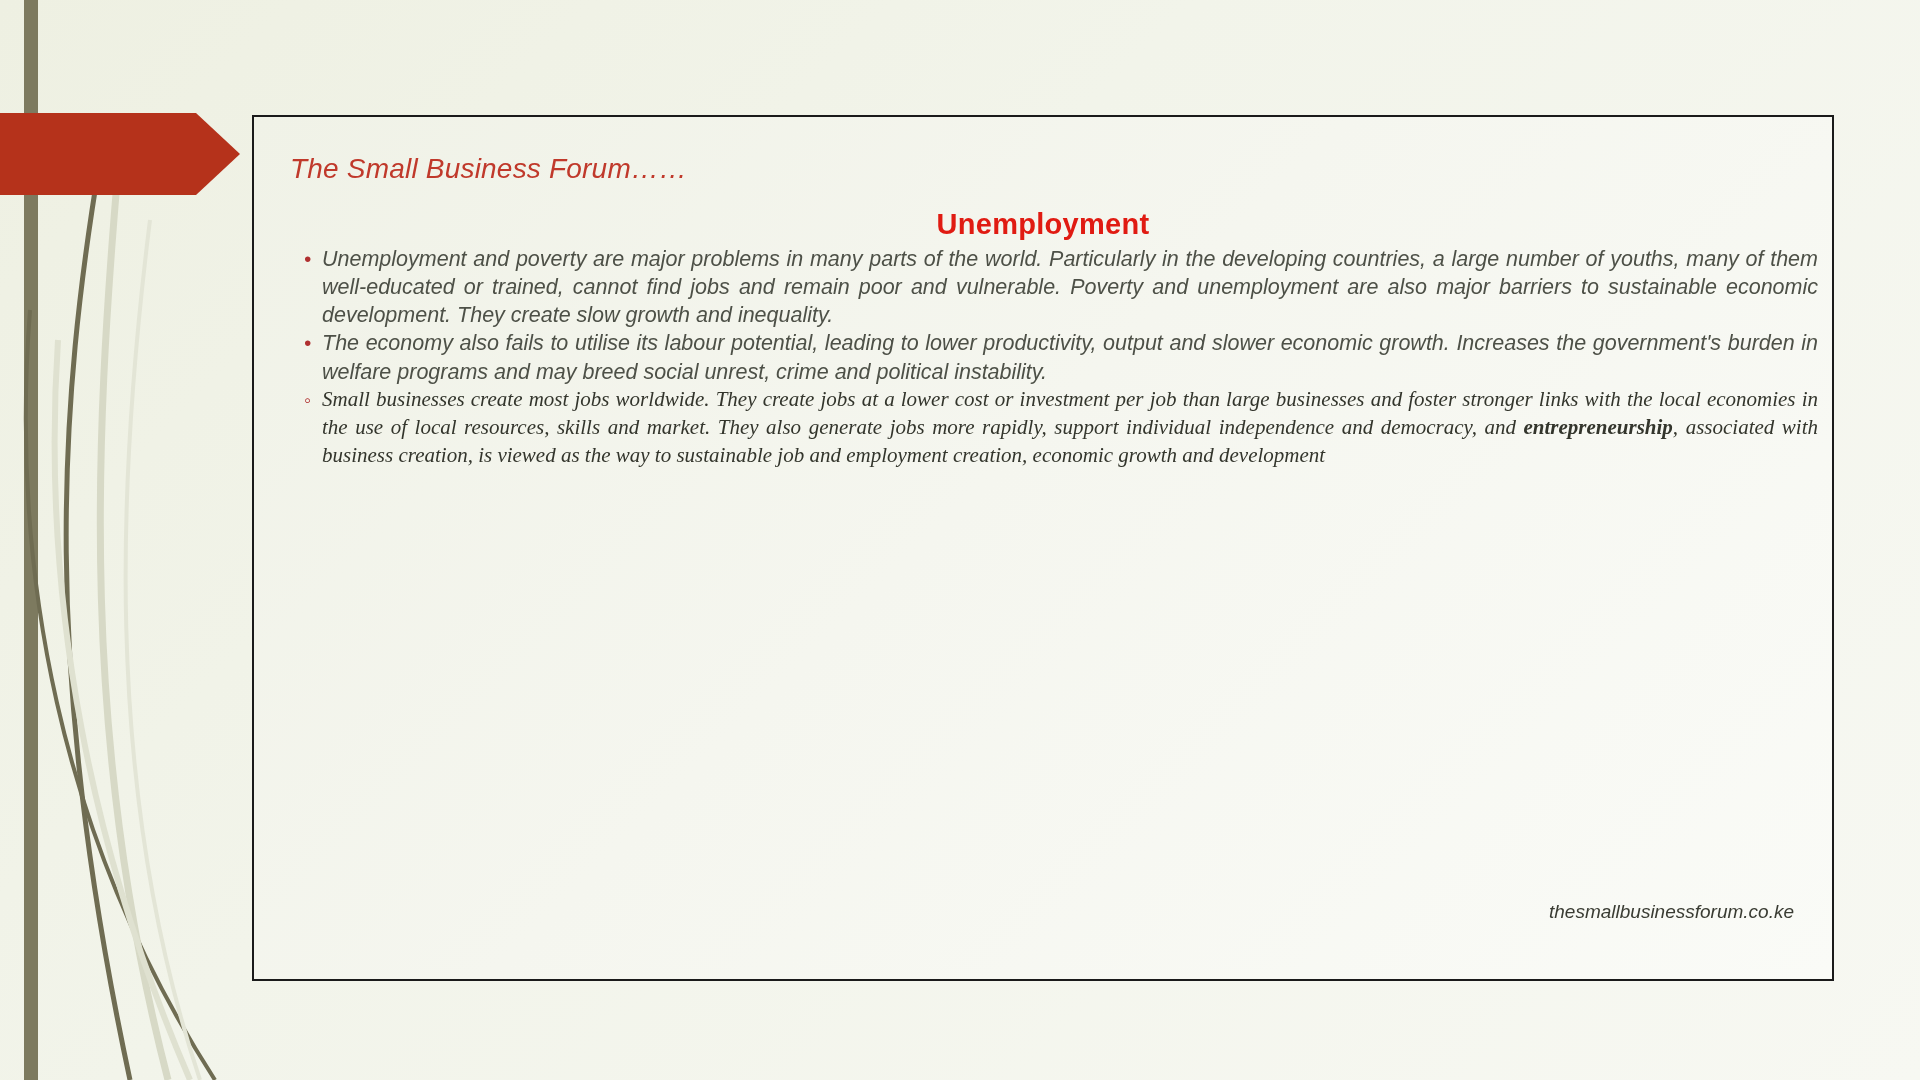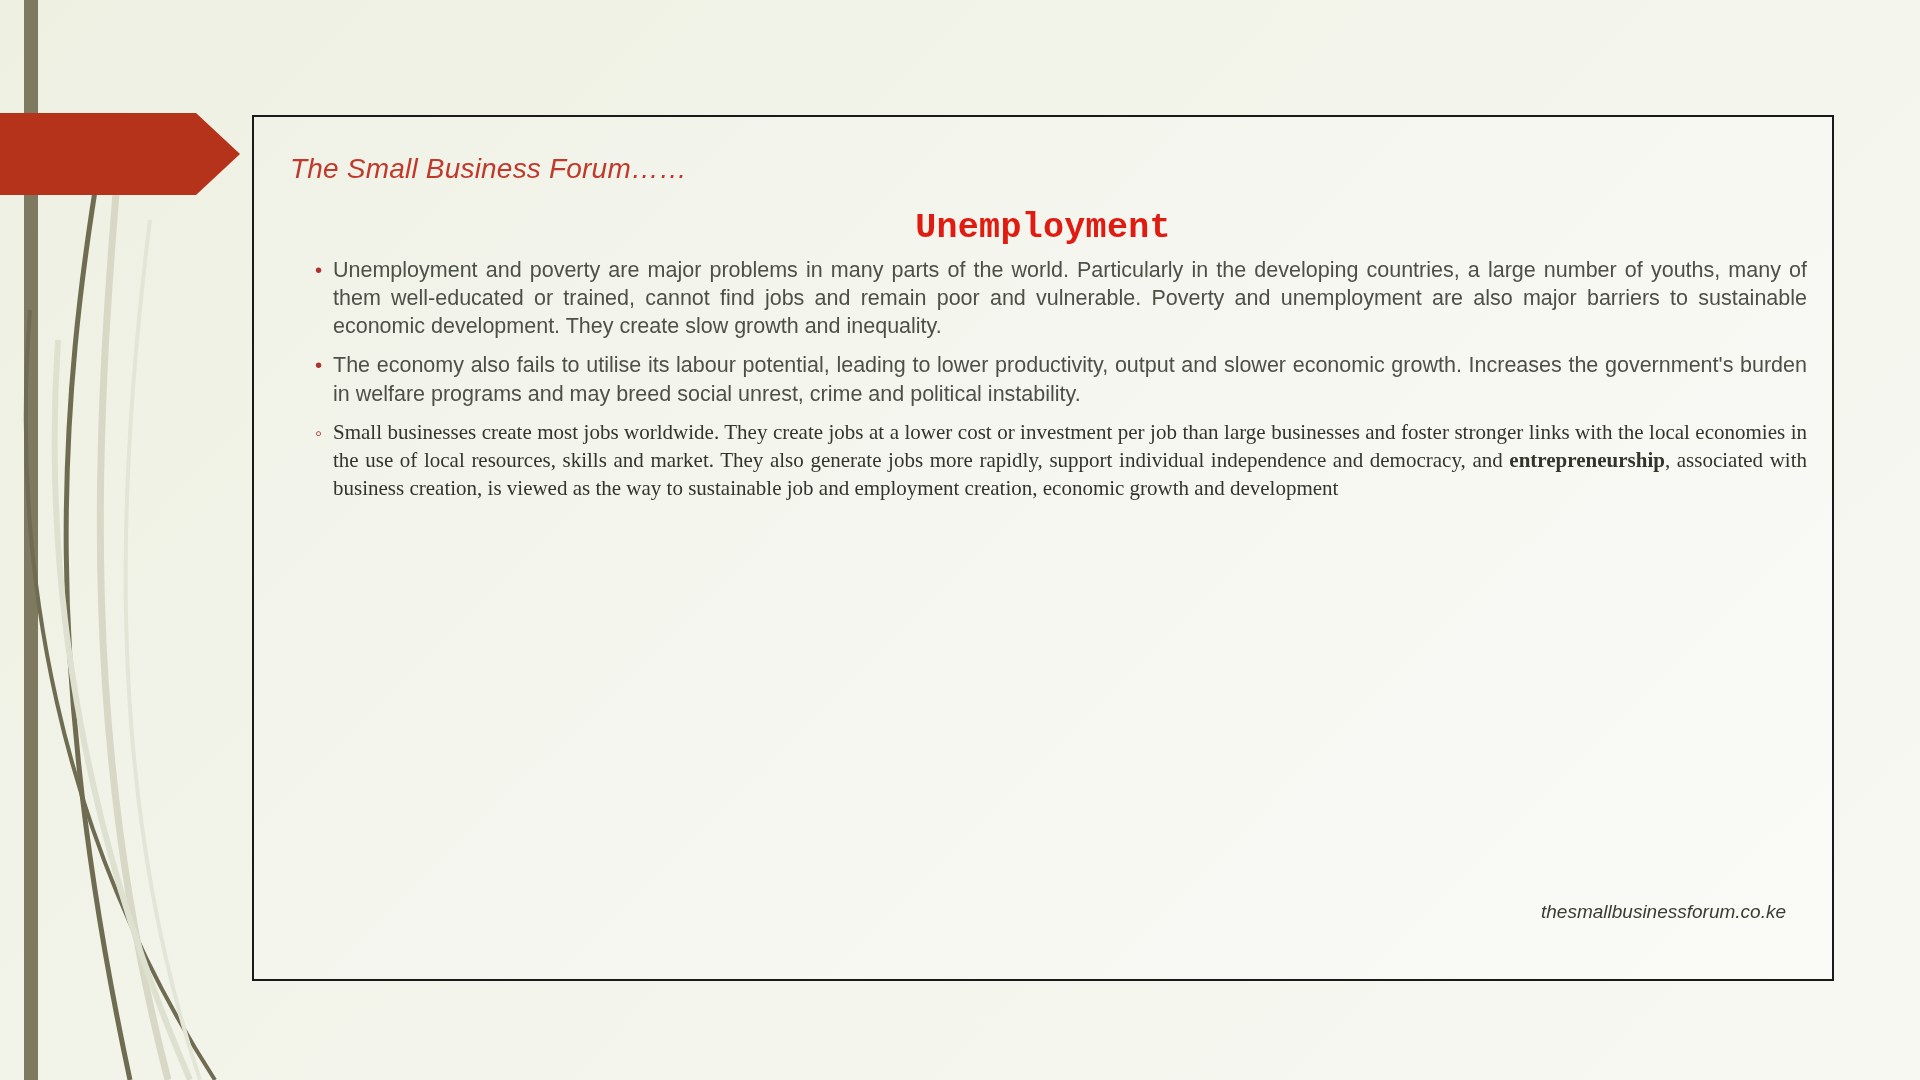--- a/index.html
+++ b/index.html
@@ -70,23 +70,23 @@
     color: #c0392b;
     letter-spacing: 0.2px;
   }
 
   .heading {
     position: absolute;
     left: 0;
     right: 0;
     top: 91px;
     text-align: center;
-    font-family: Liberation Mono, monospace;
+    font-family: Liberation Sans, sans-serif;
     font-weight: bold;
-    font-size: 35px;
+    font-size: 29px;
     color: #e01b12;
     letter-spacing: 0.3px;
   }
 
   .body-list {
     position: absolute;
     left: 36px;
     top: 128px;
     right: 14px;
   }
@@ -94,21 +94,22 @@
   ul.lvl {
     list-style: none;
     margin: 0;
     padding: 0;
   }
 
   li.bullet {
     position: relative;
     padding-left: 32px;
     text-align: justify;
-    margin: 11px;
+    margin: 0;
+    font-style: italic;
   }
 
   li.bullet::before {
     position: absolute;
     left: 14px;
     top: 0.05em;
     font-size: 0.95em;
     line-height: inherit;
   }
 
@@ -136,21 +137,21 @@
     color: #33352c;
     margin-top: 9px;
   }
 
   .serif-para b {
     font-weight: bold;
   }
 
   .footer-url {
     position: absolute;
-    right: 46px;
+    right: 38px;
     bottom: 56px;
     font-family: "Liberation Sans", sans-serif;
     font-style: italic;
     font-size: 19px;
     color: #3a3c33;
   }
 </style>
 </head>
 <body>
 

